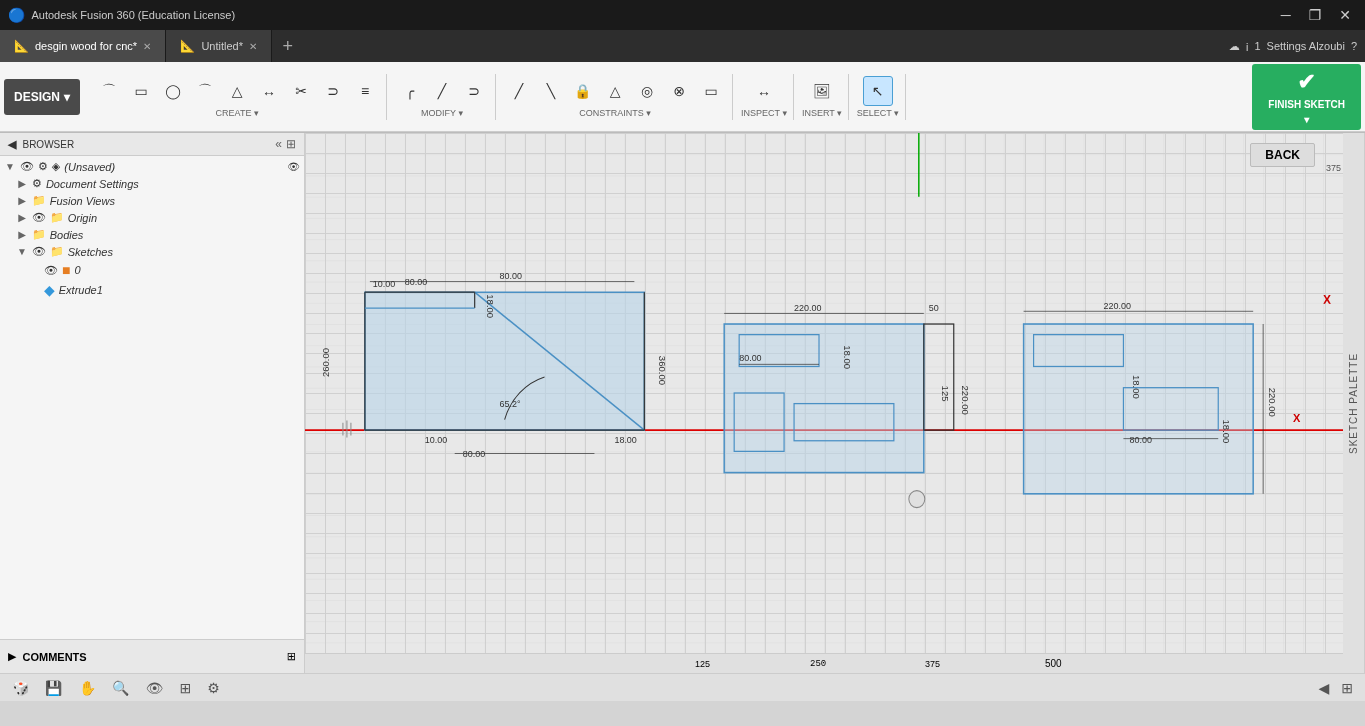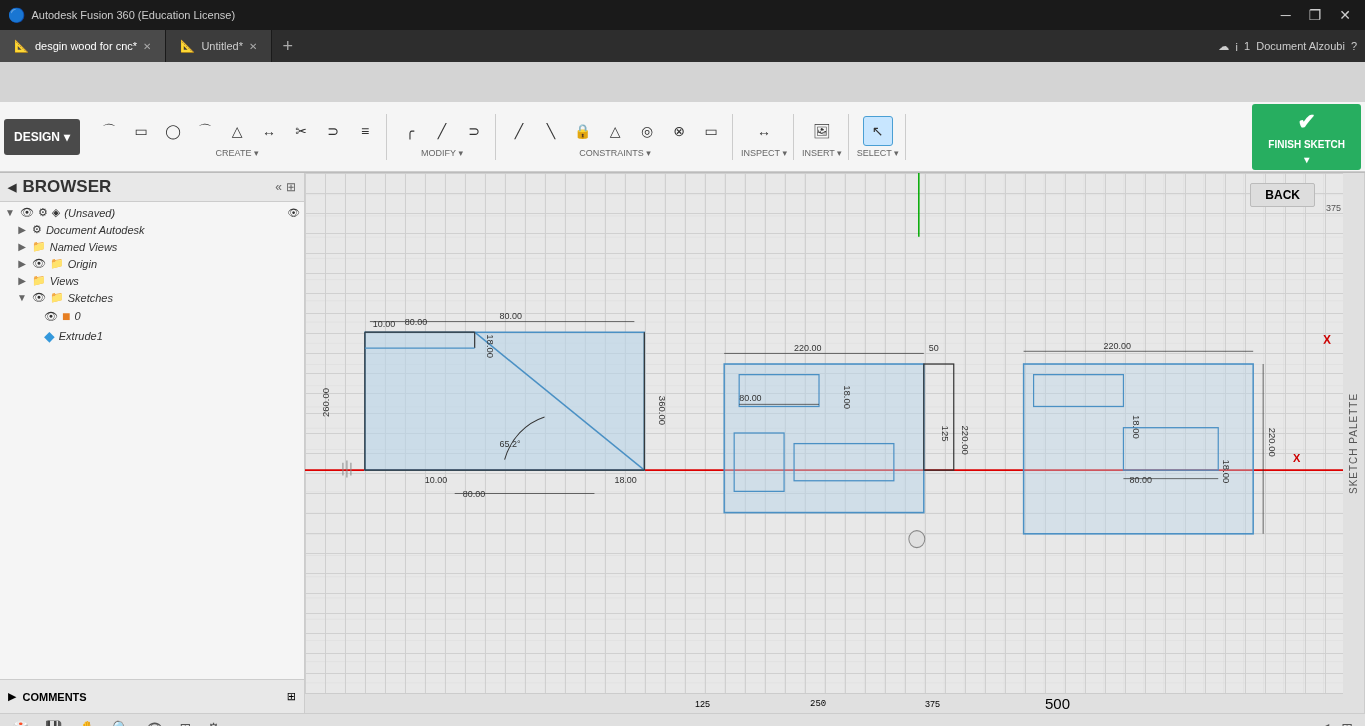--- a/index.html
+++ b/index.html
@@ -42,21 +42,21 @@
     }
     .module-tab {
       padding: 3px 12px; font-size: 11px; cursor: pointer; color: #444;
       border-bottom: 2px solid transparent;
     }
     .module-tab.active { color: #c0392b; border-bottom: 2px solid #c0392b; font-weight: bold; }
 
     
     #toolbar-row {
       display: flex; align-items: center; height: 70px; background: #f5f5f5;
-      padding: 2px 4px; border-bottom: 1px solid #ccc; gap: 2px; margin-top: 40px;
+      padding: 2px 4px; border-bottom: 1px solid #ccc; gap: 2px;
     }
     .toolbar-group {
       display: flex; flex-direction: column; align-items: center;
       border-right: 1px solid #ccc; padding: 2px 6px; min-width: 40px;
     }
     .toolbar-group-label {
       font-size: 9px; color: #666; margin-top: 2px; text-align: right;
     }
     .toolbar-icons-row { display: flex; align-items: center; gap: 2px; }
     .tb-btn {
@@ -166,21 +166,21 @@
   <div class="tab">
     <span class="tab-icon">📐</span>
     <span>Untitled*</span>
     <span class="tab-close">✕</span>
   </div>
   <div id="tab-new">+</div>
   <div id="tab-right-area">
     <span>☁</span>
     <span>ℹ</span>
     <span>1</span>
-    <span>Document Alzoubi</span>
+    <span>Settings Alzoubi</span>
     <span>?</span>
   </div>
 </div>
 
 <div id="toolbar-area">
 
 
   <div id="toolbar-row">
     <div id="design-btn">
       <span>DESIGN</span>
@@ -254,61 +254,61 @@
     </div>
   </div>
 </div>
 
 <div id="main-area" style="display: flex; height: 540px;">
 
   <div id="browser" style="width:305px;">
     <div id="browser-header">
       <div style="display:flex;align-items:center;gap:6px;">
         <span>◀</span>
-        <span style="font-weight:bold;font-size:17px;">BROWSER</span>
+        <span style="font-weight:normal;font-size:10px;">BROWSER</span>
       </div>
       <div id="browser-header-icons">
         <button class="browser-icon-btn">«</button>
         <button class="browser-icon-btn">⊞</button>
       </div>
     </div>
     <div id="browser-tree">
 
       <div class="tree-item">
         <span class="tree-chevron">▼</span>
         <span>👁</span>
         <span>⚙</span>
         <span>◈</span>
         <span class="tree-label">(Unsaved)</span>
         <span style="font-size:10px;">👁</span>
       </div>
 
       <div class="tree-item tree-indent1">
         <span class="tree-chevron">▶</span>
         <span>⚙</span>
-        <span class="tree-label">Document Autodesk</span>
+        <span class="tree-label">Document Settings</span>
       </div>
 
       <div class="tree-item tree-indent1">
         <span class="tree-chevron">▶</span>
         <span>📁</span>
-        <span class="tree-label">Named Views</span>
+        <span class="tree-label">Fusion Views</span>
       </div>
 
       <div class="tree-item tree-indent1">
         <span class="tree-chevron">▶</span>
         <span>👁</span>
         <span>📁</span>
         <span class="tree-label">Origin</span>
       </div>
 
       <div class="tree-item tree-indent1">
         <span class="tree-chevron">▶</span>
         <span>📁</span>
-        <span class="tree-label">Views</span>
+        <span class="tree-label">Bodies</span>
       </div>
 
       <div class="tree-item tree-indent1">
         <span class="tree-chevron">▼</span>
         <span>👁</span>
         <span>📁</span>
         <span class="tree-label">Sketches</span>
       </div>
 
       <div class="tree-item tree-indent2">
@@ -345,21 +345,21 @@
     <div class="axis-label" style="position:absolute;right:34px;top:160px;color:#c00;font-weight:bold;font-size:12px;">X</div>
 
     <div id="sketch-palette" style="position:absolute;right:0;top:0;width:22px;height:100%;background:#e0e0e0;border-left:1px solid #ccc;display:flex;align-items:center;justify-content:center;writing-mode:vertical-lr;transform:rotate(180deg);font-size:10px;color:#555;letter-spacing:1px;cursor:pointer;padding:8px 0;">
       <span>SKETCH PALETTE</span>
     </div>
 
     <div style="position:absolute;bottom:0;left:0;right:22px;height:20px;background:#e0e0e0;border-top:1px solid #ccc;display:flex;align-items:center;">
       <span style="position:absolute;left:390px;font-size:9px;">125</span>
       <span style="position:absolute;left:505px;font-size:9px;font-family:Liberation Mono, monospace;">250</span>
       <span style="position:absolute;left:620px;font-size:9px;">375</span>
-      <span style="position:absolute;left:740px;font-size:15px;">500</span>
+      <span style="position:absolute;left:740px;font-size:10px;">500</span>
     </div>
 
     <div style="position:absolute;top:0;right:22px;width:0;height:100%;display:flex;flex-direction:column;">
       <span style="position:absolute;top:30px;right:2px;font-size:9px;color:#555;">375</span>
     </div>
 
     <svg id="canvas-svg" viewBox="0 0 1040 490" preserveAspectRatio="none" style="position:absolute;top:0;left:0;width:calc(100% - 22px);height:calc(100% - 20px);">
 
       <defs>
         <pattern id="grid" width="20" height="20" patternUnits="userSpaceOnUse">

